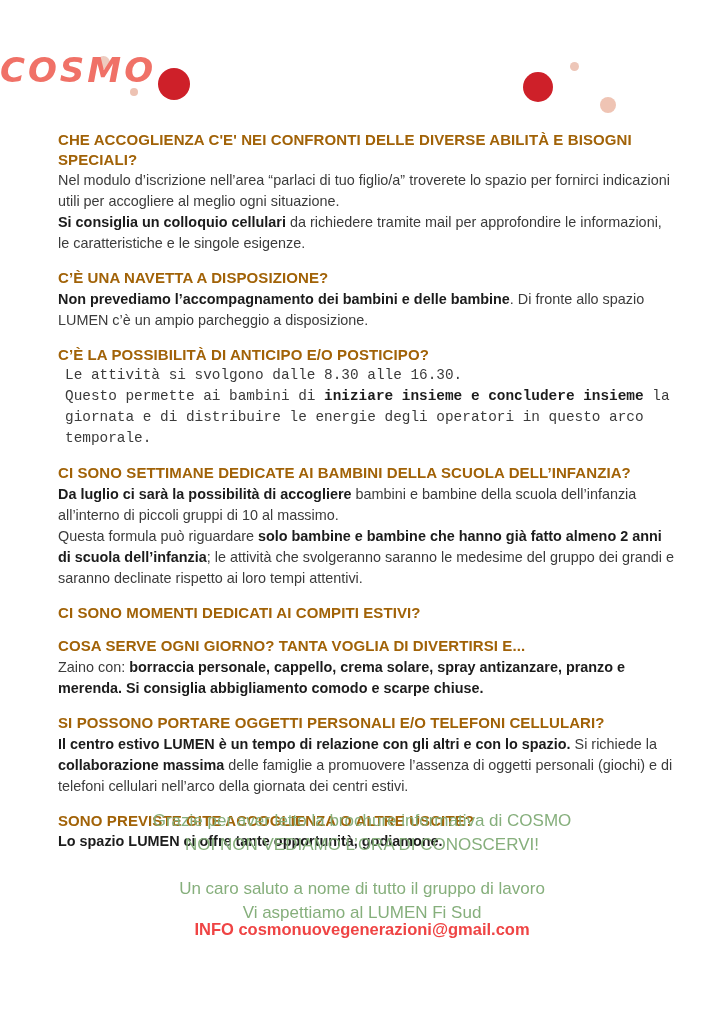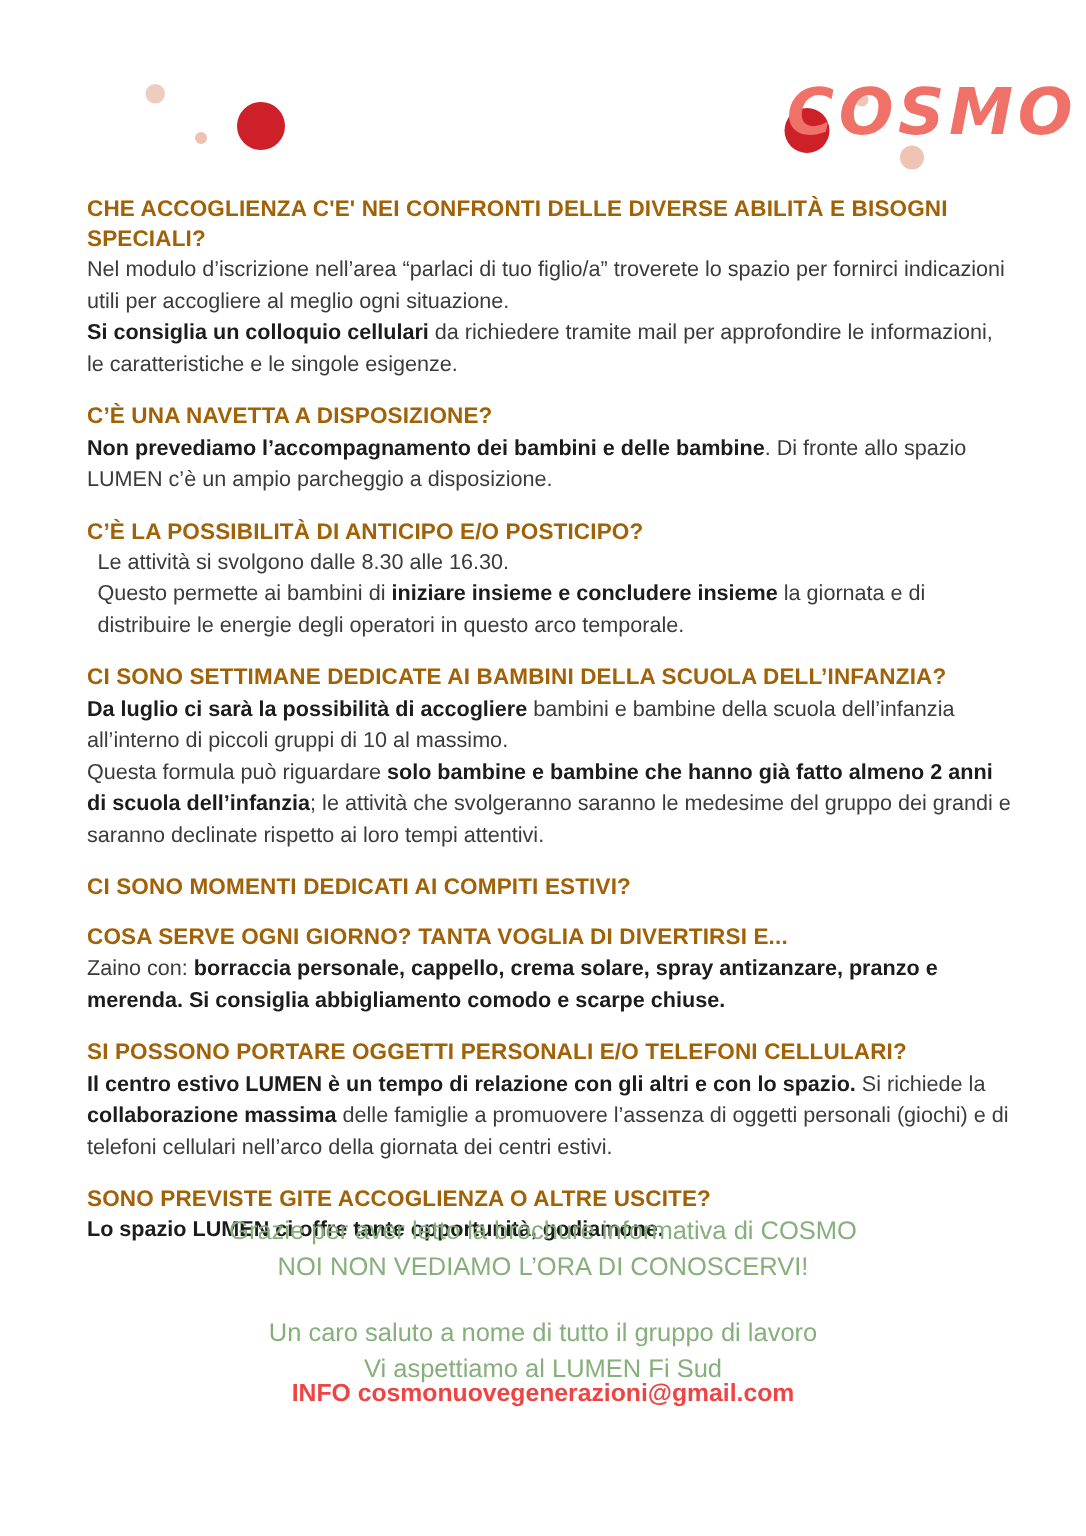--- a/index.html
+++ b/index.html
@@ -29,23 +29,23 @@
     left: 0;
     top: 48px;
     width: 724px;
     height: 70px;
   }
   .brand-title {
     position: absolute;
     left: 0;
     top: 2px;
     width: 718px;
-    text-align: right;
+    text-align: left;
     font-family: "DejaVu Sans", sans-serif;
-    font-size: 43px;
+    font-size: 34px;
     font-weight: 700;
     font-style: italic;
     letter-spacing: 3px;
     color: #F07167;
   }
 
   
   .content {
     position: absolute;
     left: 58px;
@@ -74,20 +74,21 @@
     font-size: 14.4px;
     line-height: 1.46;
     margin: 0;
   }
   .a-body + .a-body {
     margin-top: 0;
   }
   .indented .a-body,
   .indented .q-heading + .a-body {
     padding-left: 7px;
+    font-family: Liberation Mono, monospace;
   }
   .a-body b {
     font-weight: 700;
     color: #1c1c1c;
   }
 
   
   .closing {
     position: absolute;
     left: 0;

